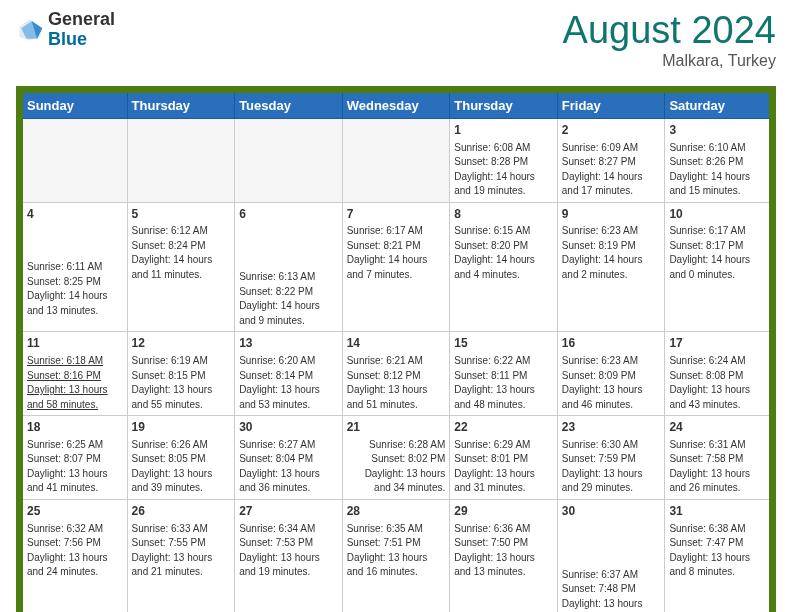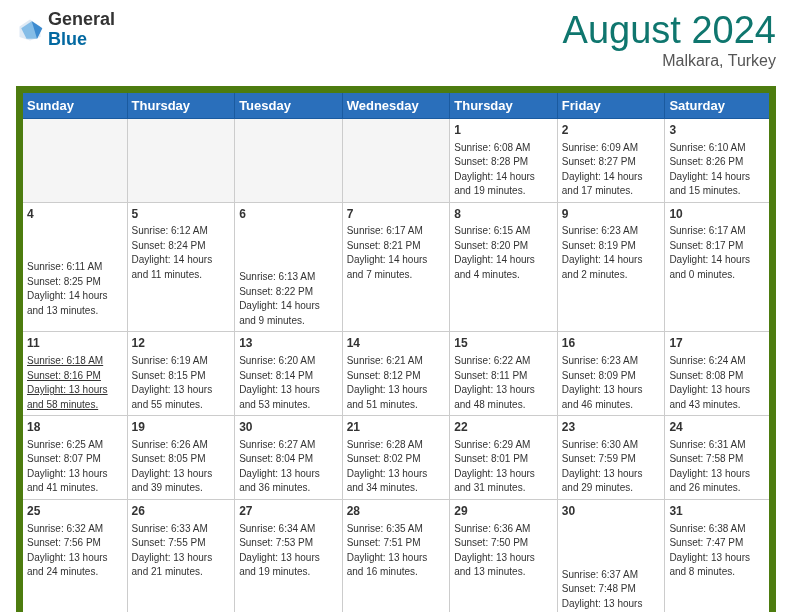--- a/index.html
+++ b/index.html
@@ -289,21 +289,21 @@
           </td>
           <td>
             <span class="day-num">30</span>
             <div class="day-info" style="white-space: pre-line;">Sunrise: 6:27 AM
 Sunset: 8:04 PM
 Daylight: 13 hours
 and 36 minutes.</div>
           </td>
           <td>
             <span class="day-num">21</span>
-            <div class="day-info" style="white-space: pre-line;">Sunrise: 6:28 AM
+            <div class="day-info" style="white-space: pre-line; text-align: right;">Sunrise: 6:28 AM
 Sunset: 8:02 PM
 Daylight: 13 hours
 and 34 minutes.</div>
           </td>
           <td>
             <span class="day-num">22</span>
             <div class="day-info" style="white-space: pre-line;">Sunrise: 6:29 AM
 Sunset: 8:01 PM
 Daylight: 13 hours
 and 31 minutes.</div>

